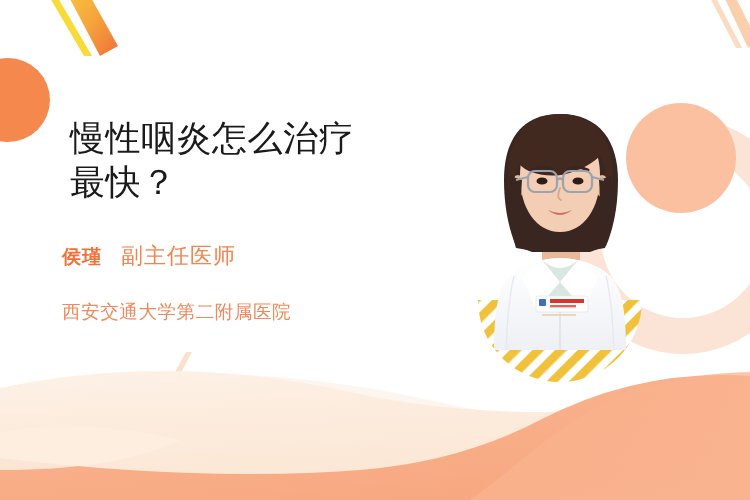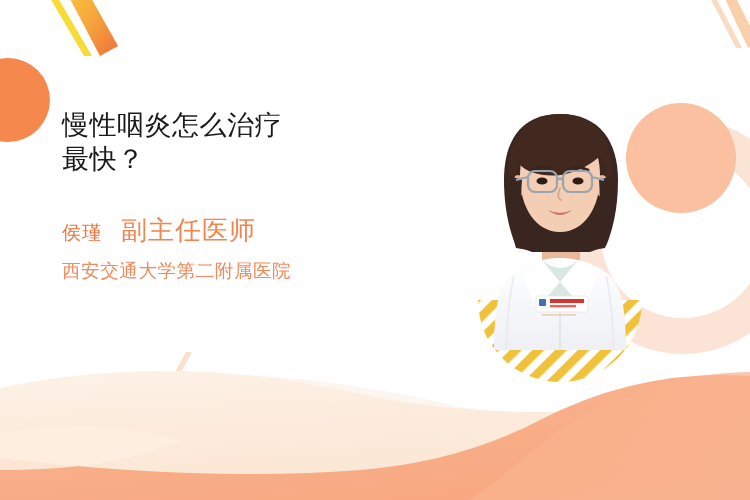--- a/index.html
+++ b/index.html
@@ -27,52 +27,52 @@
 
   
   #text-block {
     position: absolute;
     left: 62px;
     top: 108px;
     width: 400px;
     z-index: 40;
   }
   #headline {
-    font-size: 27px;
+    font-size: 35px;
     line-height: 1.26;
     font-weight: 400;
     color: #1a1a1a;
     letter-spacing: 0.5px;
-    margin: 0;
+    margin: 8px;
     white-space: pre-line;
   }
   #doctor-line {
     margin-top: 37px;
     white-space: nowrap;
   }
   #doctor-name {
     font-size: 19px;
-    font-weight: 400;
+    font-weight: 700;
     color: #f2703a;
     letter-spacing: 1px;
   }
   #doctor-title {
-    font-size: 26px;
+    font-size: 22px;
     font-weight: 400;
     color: #f2844f;
     letter-spacing: 1px;
     margin-left: 14px;
   }
   #hospital, #department {
     font-size: 18.5px;
     color: #f08a5d;
     letter-spacing: 0.6px;
     line-height: 1.42;
   }
-  #hospital { margin-top: 10px; }
+  #hospital { margin-top: 28px; }
 
   
   #portrait {
     position: absolute;
     left: 470px;
     top: 100px;
     width: 180px;
     height: 250px;
     z-index: 30;
   }

